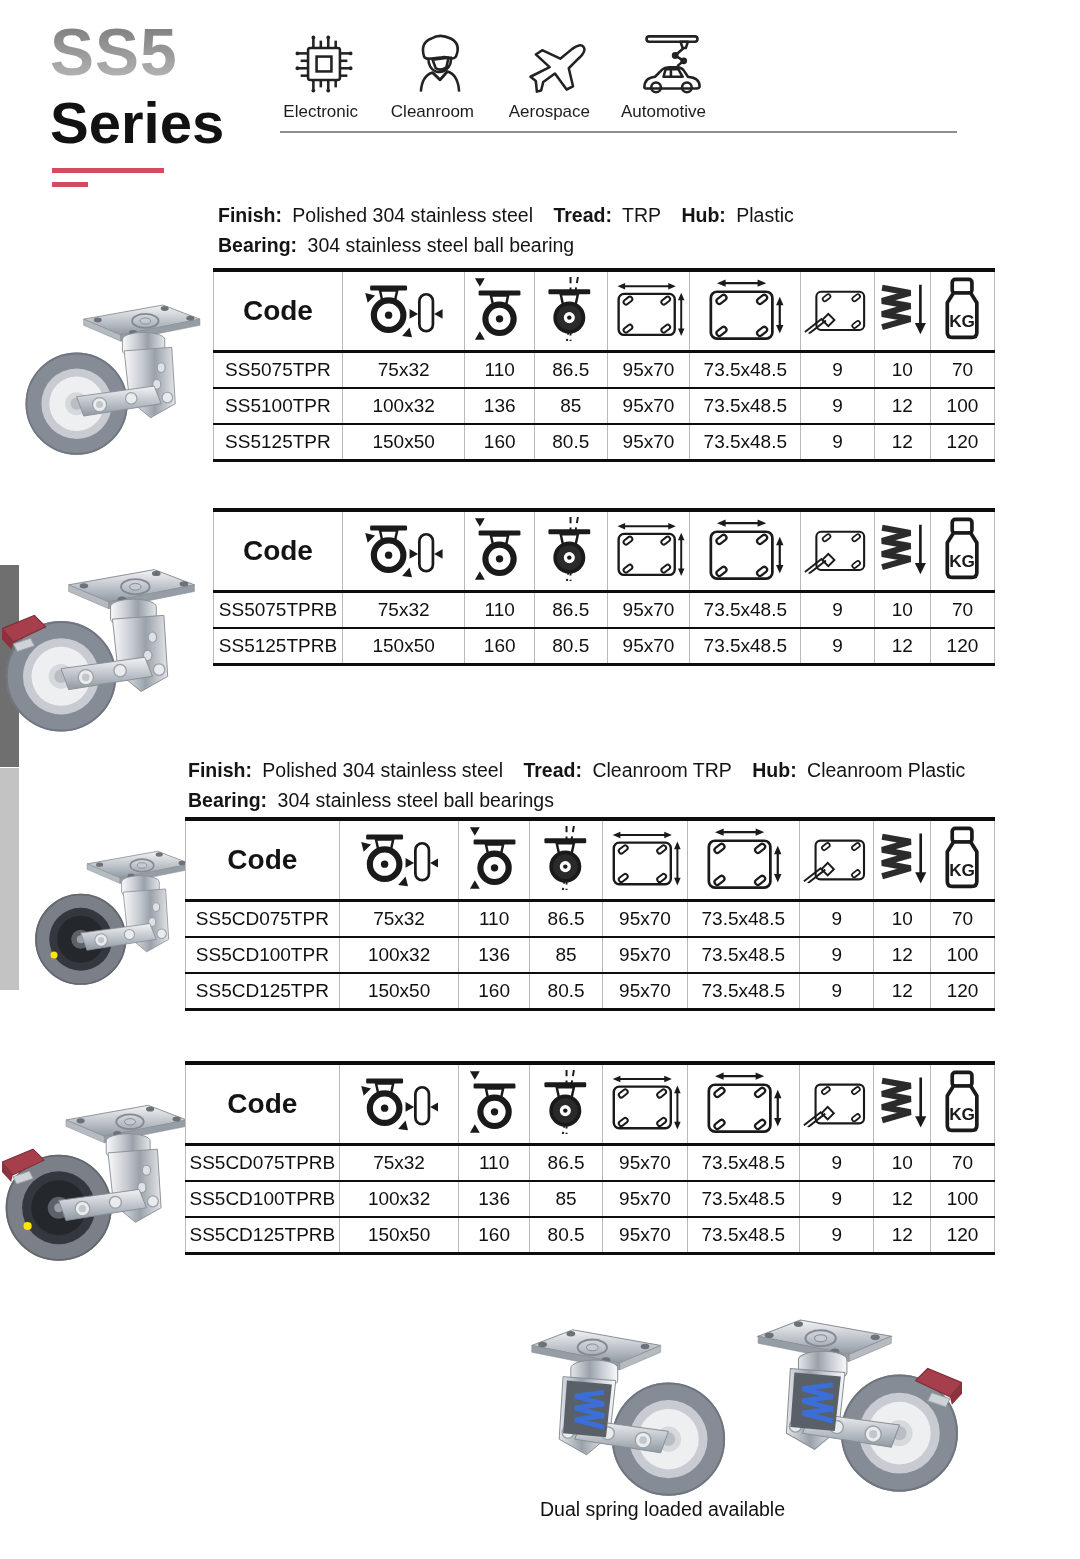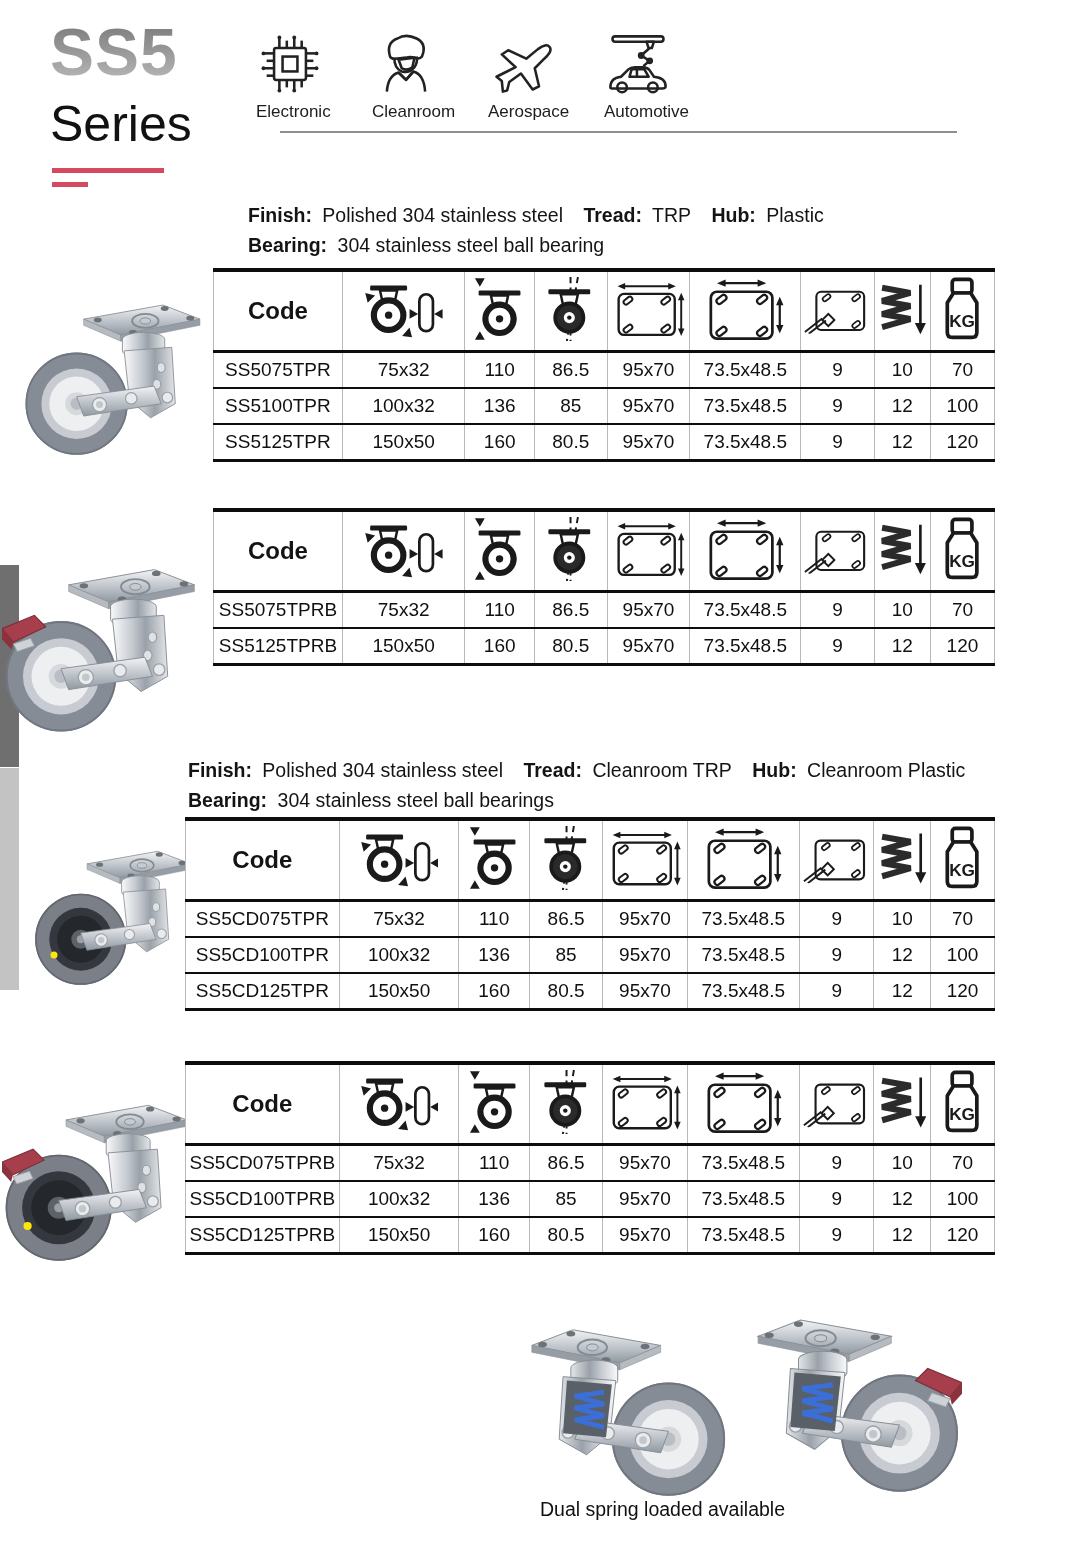--- a/index.html
+++ b/index.html
@@ -4,28 +4,28 @@
 <style>
   html,body{margin:0;padding:0;background:#ffffff;}
   .page{position:relative;width:1016px;height:1559px;background:#ffffff;overflow:hidden;
         font-family:"Liberation Sans", sans-serif;color:#141414;}
 
   
   .brand{position:absolute;left:50px;top:18px;width:200px;}
   .brand-code{font-size:66px;font-weight:bold;line-height:1.05;letter-spacing:1px;
     background:linear-gradient(180deg,#777 0%,#9d9d9d 55%,#bdbdbd 100%);
     -webkit-background-clip:text;background-clip:text;color:transparent;}
-  .brand-label{font-size:50px;font-weight:normal;color:#121212;margin-top:8px;}
+  .brand-label{font-size:58px;font-weight:bold;color:#121212;margin-top:2px;}
   .redline{position:absolute;height:5px;background:#d44a5e;}
   .redline.long{left:2px;top:150px;width:112px;}
   .redline.short{left:2px;top:164px;width:36px;}
 
   
   .apps{position:absolute;left:256px;top:28px;display:flex;gap:14px;}
-  .app{width:102px;display:flex;flex-direction:column;align-items:flex-start;}
+  .app{width:102px;display:flex;flex-direction:column;align-items:flex-end;}
   .app svg{width:68px;height:72px;}
   .app-label{font-size:17px;color:#1c1c1c;margin-top:2px;white-space:nowrap;}
   .apps-underline{position:absolute;left:280px;top:131px;width:677px;height:2px;background:#8f8f8f;}
 
   
   .bar{position:absolute;left:0;width:19px;}
   .bar.dark{top:565px;height:202px;background:#6f6f6f;}
   .bar.light{top:768px;height:222px;background:#c3c3c3;}
 
   .caster{position:absolute;}
@@ -39,21 +39,21 @@
   .spec .gap{margin-left:10px;}
 
   
   table.spec-table{position:absolute;border-collapse:collapse;table-layout:fixed;
     border-top:4px solid #0d0d0d;border-bottom:3px solid #0d0d0d;background:#fff;}
   table.spec-table th,table.spec-table td{border-left:1px solid #b9b9b9;border-right:1px solid #b9b9b9;
     text-align:center;vertical-align:middle;padding:0;}
   table.spec-table thead th{height:78px;border-bottom:3.5px solid #0d0d0d;}
   table.spec-table tbody td{height:34px;font-size:19px;color:#101010;}
   table.spec-table tbody tr + tr td{border-top:2.5px solid #0d0d0d;}
-  .code-head{font-size:24px;font-weight:bold;}
+  .code-head{font-size:28px;font-weight:bold;}
   .hicon{height:64px;max-width:95%;}
   
   .t12 col.c1{width:16.5%}.t12 col.c2{width:15.7%}.t12 col.c3{width:8.9%}.t12 col.c4{width:9.3%}
   .t12 col.c5{width:10.6%}.t12 col.c6{width:14.2%}.t12 col.c7{width:9.4%}.t12 col.c8{width:7.2%}.t12 col.c9{width:8.2%}
   .t34 col.c1{width:19.0%}.t34 col.c2{width:14.8%}.t34 col.c3{width:8.7%}.t34 col.c4{width:9.1%}
   .t34 col.c5{width:10.4%}.t34 col.c6{width:13.9%}.t34 col.c7{width:9.2%}.t34 col.c8{width:7.0%}.t34 col.c9{width:7.9%}
 
   
   .dual-caption{position:absolute;left:540px;top:1498px;width:400px;text-align:left;
     font-size:19.5px;color:#111;}
@@ -339,21 +339,21 @@
   </div>
   <div class="caster" style="left:2px;top:1098px;width:192px;">
     <svg viewBox="0 0 210 185">
         <use href="#cast-frame"></use>
         <use href="#cast-wheel-cond"></use>
         <use href="#cast-arm"></use>
         <use href="#cast-brake"></use>
       </svg>
   </div>
 
-  <div class="spec" style="left:218px;top:200px;margin-left:30px;">
+  <div class="spec" style="left:218px;top:200px;">
     <div>
       <span class="b">Finish:</span>
       <span>Polished 304 stainless steel</span>
       <span class="b gap">Tread:</span>
       <span>TRP</span>
       <span class="b gap">Hub:</span>
       <span>Plastic</span>
     </div>
     <div>
       <span class="b">Bearing:</span>

